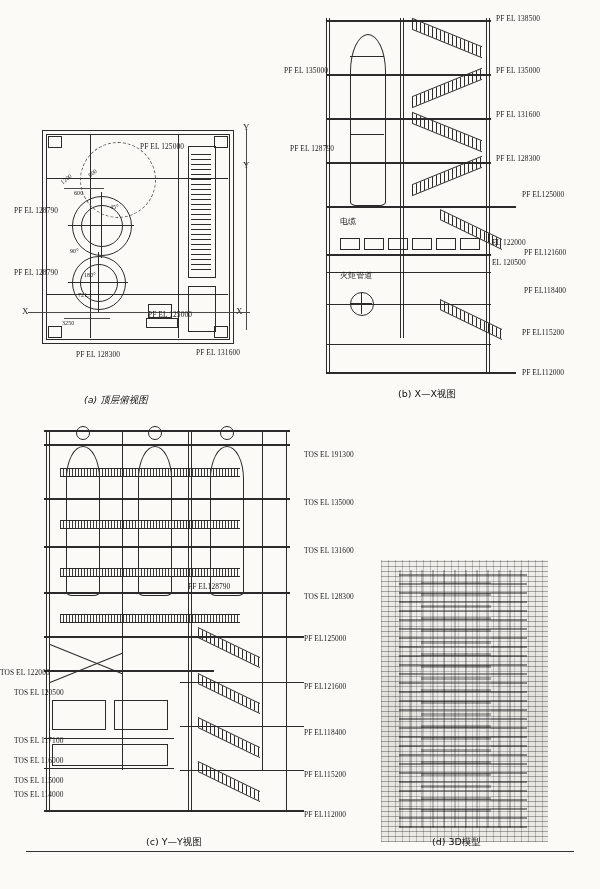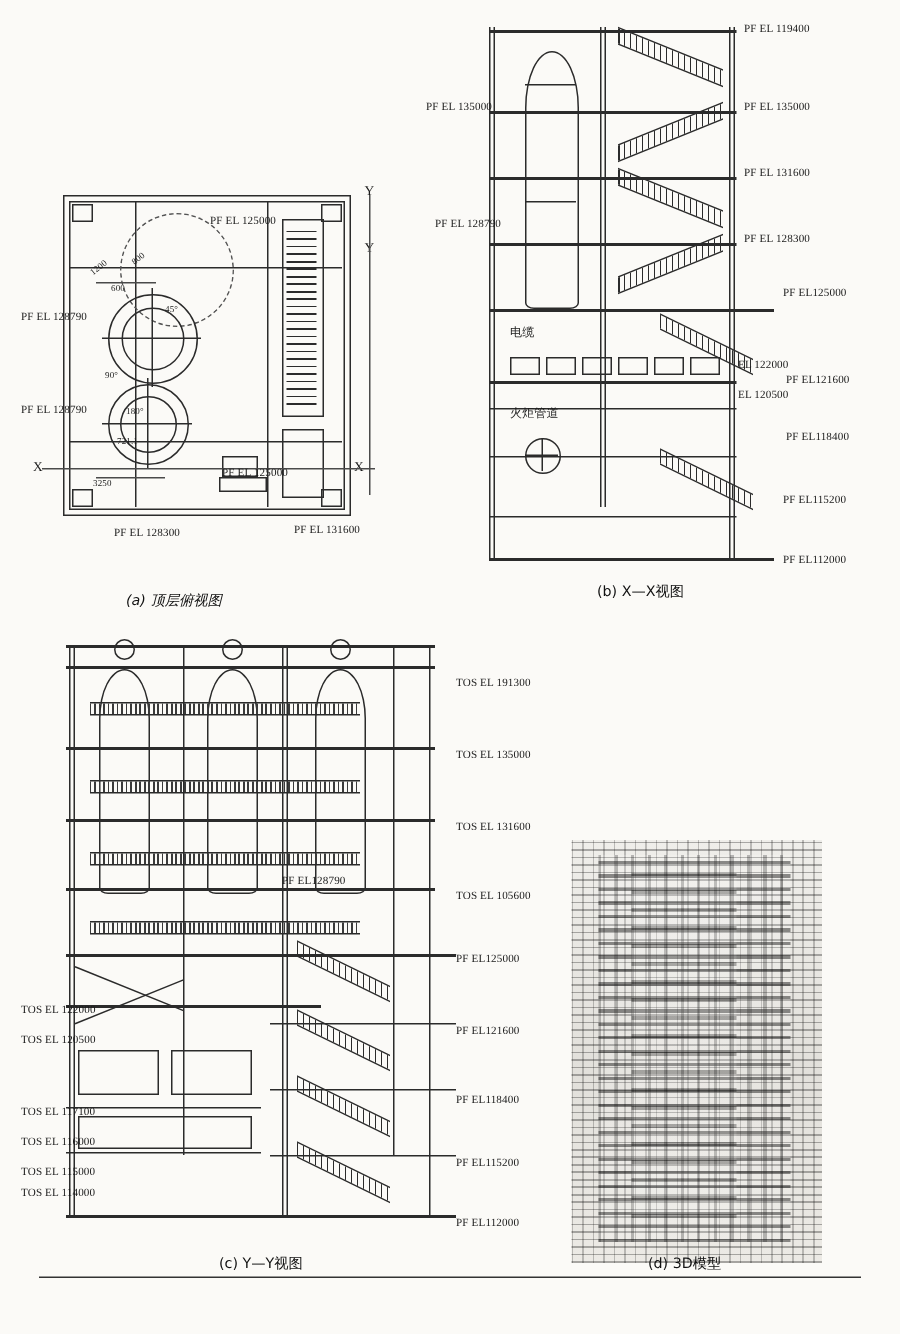--- a/index.html
+++ b/index.html
@@ -180,21 +180,21 @@
     <div class="box" style="left:140px;top:224px;width:18px;height:10px;"></div>
 
     <div class="circ" style="left:30px;top:278px;width:22px;height:22px;"></div>
     <div class="ln hl" style="left:30px;top:289px;width:22px;"></div>
     <div class="ln vl" style="left:41px;top:278px;height:22px;"></div>
   </div>
 
   <div class="lbl" style="left:284px;top:66px;">PF EL 135000</div>
   <div class="lbl" style="left:290px;top:144px;">PF EL 128790</div>
 
-  <div class="lbl" style="left:496px;top:14px;">PF EL 119400</div>
+  <div class="lbl" style="left:496px;top:14px;">PF EL 138500</div>
   <div class="lbl" style="left:496px;top:66px;">PF EL 135000</div>
   <div class="lbl" style="left:496px;top:110px;">PF EL 131600</div>
   <div class="lbl" style="left:496px;top:154px;">PF EL 128300</div>
   <div class="lbl" style="left:522px;top:190px;">PF EL125000</div>
   <div class="lbl" style="left:524px;top:248px;">PF EL121600</div>
   <div class="lbl" style="left:524px;top:286px;">PF EL118400</div>
   <div class="lbl" style="left:522px;top:328px;">PF EL115200</div>
   <div class="lbl" style="left:522px;top:368px;">PF EL112000</div>
 
   <div class="lbl" style="left:492px;top:238px;">EL 122000</div>
@@ -252,28 +252,28 @@
     <div class="stair" style="left:168px;top:352px;width:62px;height:9px;transform:skewY(26deg);"></div>
 
     <div class="box" style="left:22px;top:276px;width:52px;height:28px;"></div>
     <div class="box" style="left:84px;top:276px;width:52px;height:28px;"></div>
     <div class="box" style="left:22px;top:320px;width:114px;height:20px;"></div>
   </div>
 
   <div class="lbl" style="left:304px;top:450px;">TOS EL 191300</div>
   <div class="lbl" style="left:304px;top:498px;">TOS EL 135000</div>
   <div class="lbl" style="left:304px;top:546px;">TOS EL 131600</div>
-  <div class="lbl" style="left:304px;top:592px;">TOS EL 105600</div>
+  <div class="lbl" style="left:304px;top:592px;">TOS EL 128300</div>
   <div class="lbl" style="left:304px;top:634px;">PF EL125000</div>
   <div class="lbl" style="left:304px;top:682px;">PF EL121600</div>
   <div class="lbl" style="left:304px;top:728px;">PF EL118400</div>
   <div class="lbl" style="left:304px;top:770px;">PF EL115200</div>
   <div class="lbl" style="left:304px;top:810px;">PF EL112000</div>
 
-  <div class="lbl" style="left:14px;top:668px;">TOS EL 122000</div>
+  <div class="lbl" style="left:0;top:668px;">TOS EL 122000</div>
   <div class="lbl" style="left:14px;top:688px;">TOS EL 120500</div>
   <div class="lbl" style="left:14px;top:736px;">TOS EL 117100</div>
   <div class="lbl" style="left:14px;top:756px;">TOS EL 116000</div>
   <div class="lbl" style="left:14px;top:776px;">TOS EL 115000</div>
   <div class="lbl" style="left:14px;top:790px;">TOS EL 114000</div>
 
   <div class="lbl" style="left:188px;top:582px;">PF EL128790</div>
 
   <div class="cap" style="left:146px;top:836px;">(c) Y—Y视图</div>
 

